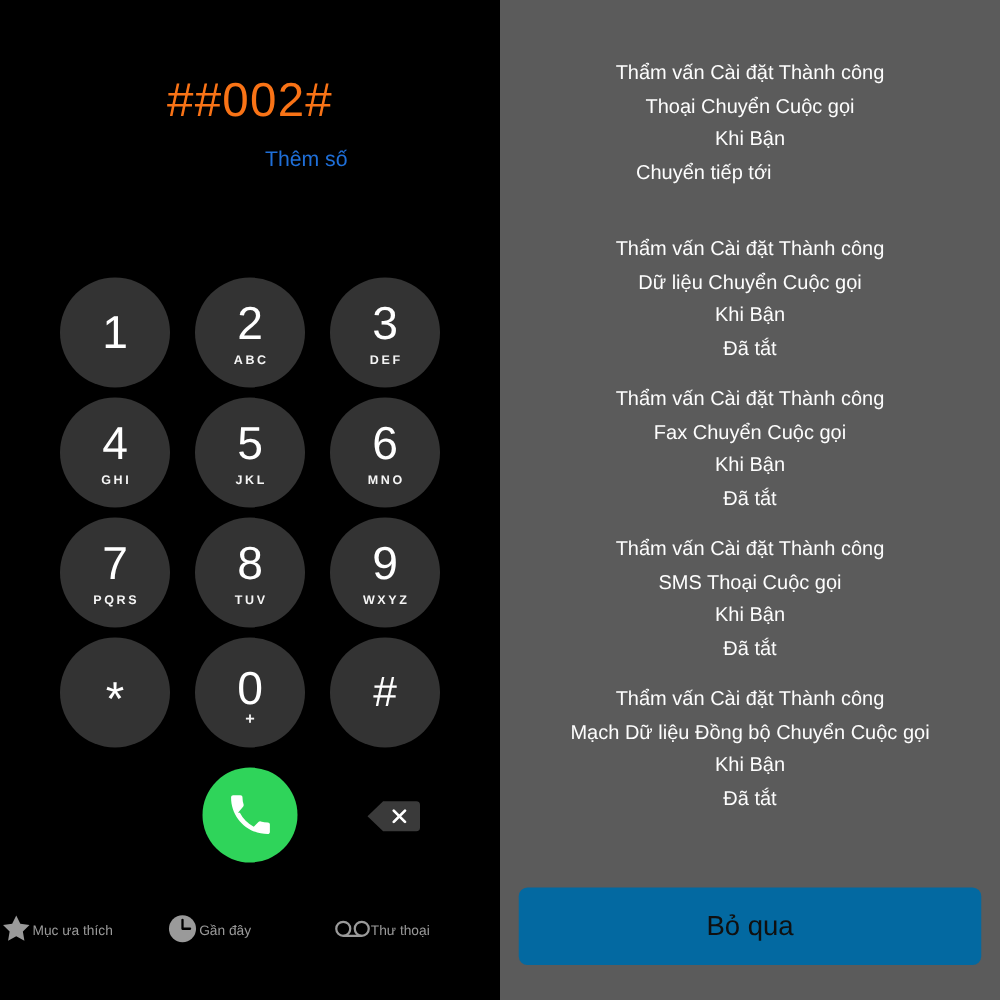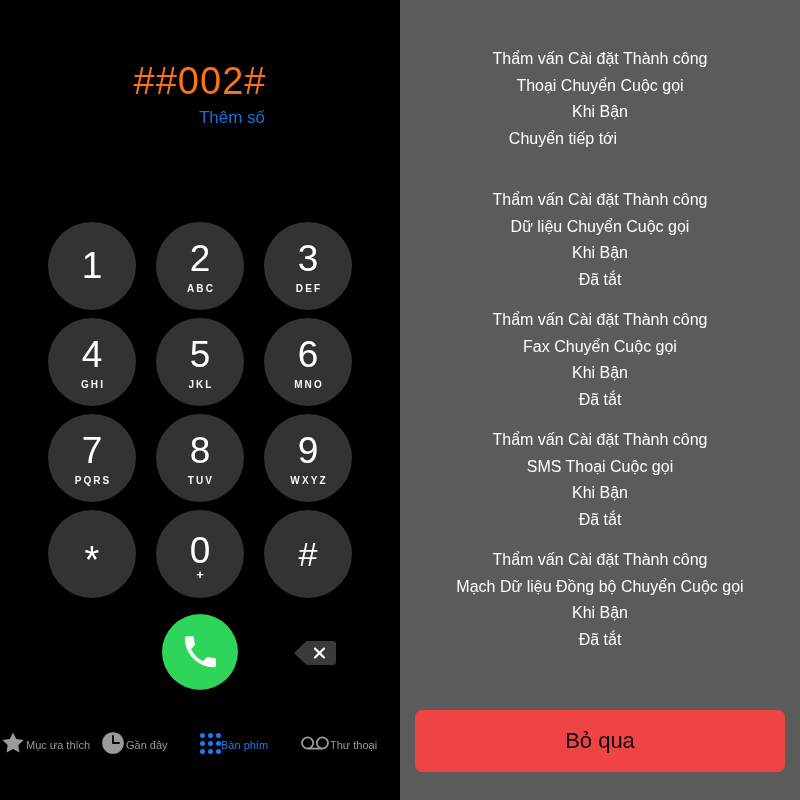--- a/index.html
+++ b/index.html
@@ -40,28 +40,29 @@
     color: #f97316;
     font-size: 38px;
     font-weight: 300;
     letter-spacing: 1px;
     line-height: 46px;
     white-space: nowrap;
   }
 
   .add-number-link {
     position: absolute;
-    top: 106px;
+    top: 116px;
     left: 0;
     width: 464px;
     text-align: center;
     color: #1f6fd8;
     font-size: 17px;
     font-weight: 400;
     line-height: 24px;
+    padding-left: 13px;
   }
 
   .keypad {
     position: absolute;
     top: 222px;
     left: 48px;
     width: 304px;
     display: grid;
     grid-template-columns: repeat(3, 88px);
     grid-template-rows: repeat(4, 88px);
@@ -241,21 +242,21 @@
   }
   .msg-gap-large { height: 35px; }
   .msg-gap-small { height: 14px; }
 
   .dismiss-button {
     position: absolute;
     left: 15px;
     top: 710px;
     width: 370px;
     height: 62px;
-    background: #ef4444;
+    background: #0369a1;
     border-radius: 7px;
     display: flex;
     align-items: center;
     justify-content: center;
     color: #101010;
     font-size: 22px;
     font-weight: 400;
     cursor: pointer;
     border: none;
     font-family: "Liberation Sans", "DejaVu Sans", sans-serif;
@@ -356,36 +357,20 @@
         <span class="tab-icon">
           <svg width="26" height="26" viewBox="0 0 24 24" aria-hidden="true">
             <circle cx="12" cy="12" r="10" fill="#9a9a9a"></circle>
             <path d="M12 5.4v6.6h5.6" fill="none" stroke="#000000" stroke-width="1.7" stroke-linecap="round" stroke-linejoin="round"></path>
           </svg>
         </span>
         <span class="tab-label">Gần đây</span>
       </div>
 
 
-      <div class="tab active">
-        <span class="tab-icon">
-          <span class="dots-grid" aria-hidden="true">
-            <i></i>
-              <i></i>
-              <i></i>
-              <i></i>
-              <i></i>
-              <i></i>
-              <i></i>
-              <i></i>
-              <i></i>
-          </span>
-        </span>
-        <span class="tab-label">Bàn phím</span>
-      </div>
 
       <div class="tab">
         <span class="tab-icon">
           <svg width="30" height="20" viewBox="0 0 30 20" aria-hidden="true">
             <circle cx="7.6" cy="10" r="5.6" fill="none" stroke="#9a9a9a" stroke-width="1.8"></circle>
             <circle cx="22.4" cy="10" r="5.6" fill="none" stroke="#9a9a9a" stroke-width="1.8"></circle>
             <line x1="7.6" y1="15.6" x2="22.4" y2="15.6" stroke="#9a9a9a" stroke-width="1.8"></line>
           </svg>
         </span>
         <span class="tab-label">Thư thoại</span>

